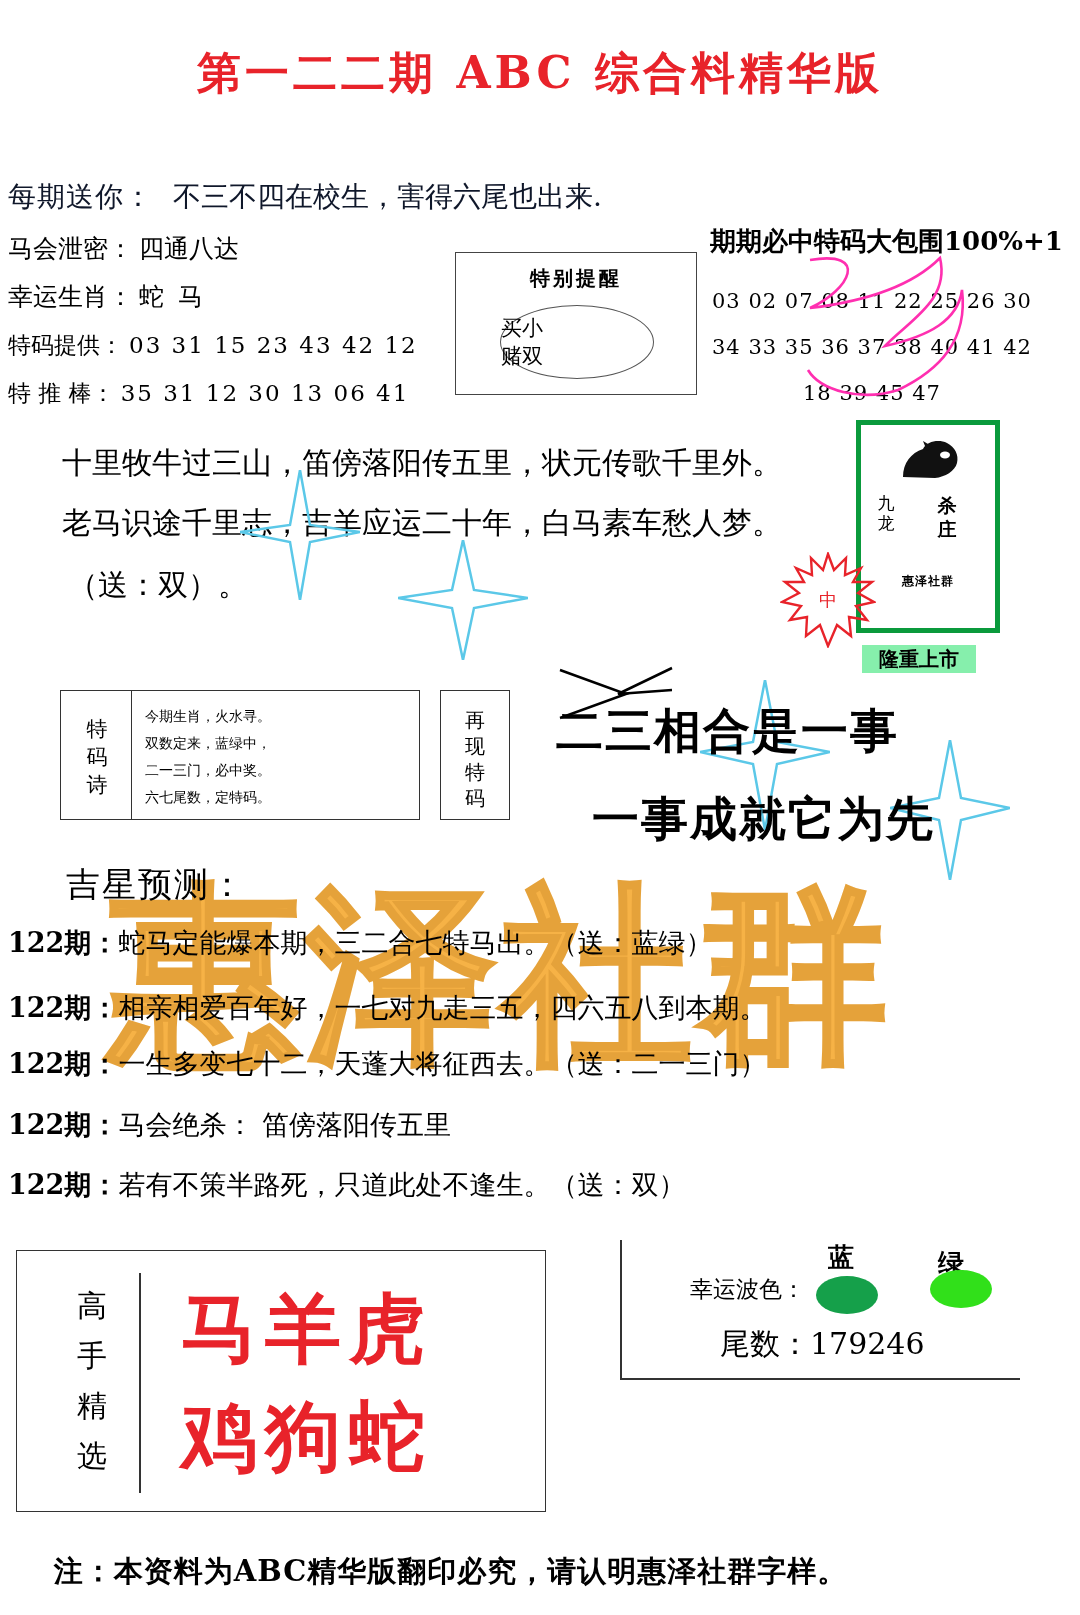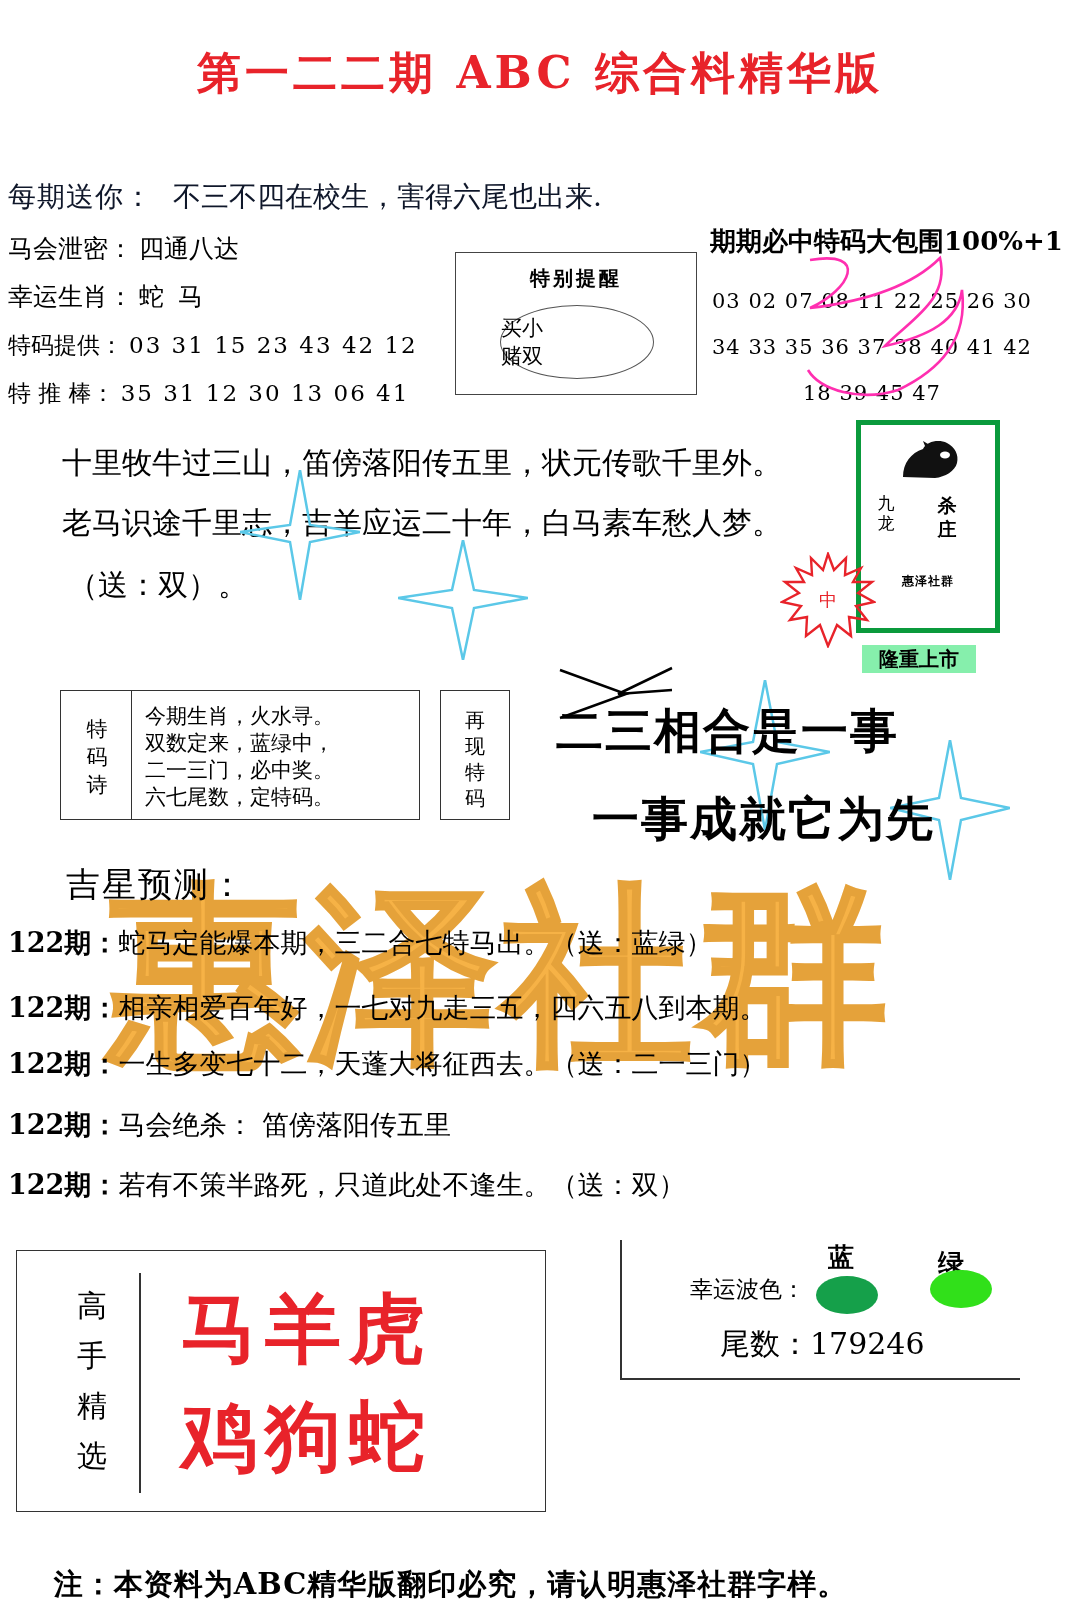--- a/index.html
+++ b/index.html
@@ -251,21 +251,21 @@
     width: 40px;
     text-align: center;
     font-size: 21px;
     line-height: 28px;
     font-family: "DejaVu Serif", "Liberation Serif", serif;
   }
   .poem-box .body {
     position: absolute;
     left: 84px;
     top: 12px;
-    font-size: 21px;
+    font-size: 14px;
     line-height: 27px;
     font-family: "DejaVu Serif", "Liberation Serif", serif;
     white-space: nowrap;
   }
   .zaixian-box {
     position: absolute;
     left: 440px;
     top: 690px;
     width: 70px;
     height: 130px;
@@ -433,21 +433,20 @@
   .footer-note {
     position: absolute;
     left: 0;
     top: 1552px;
     width: 901px;
     text-align: center;
     font-size: 29px;
     font-weight: bold;
     font-family: "DejaVu Serif", "Liberation Serif", serif;
     letter-spacing: 1px;
-    margin-top: 13px;
   }
 </style>
 </head>
 <body>
 
 <div class="page">
 
   <div class="title">第一二二期 ABC 综合料精华版</div>
 
   <div class="line-songyou">

